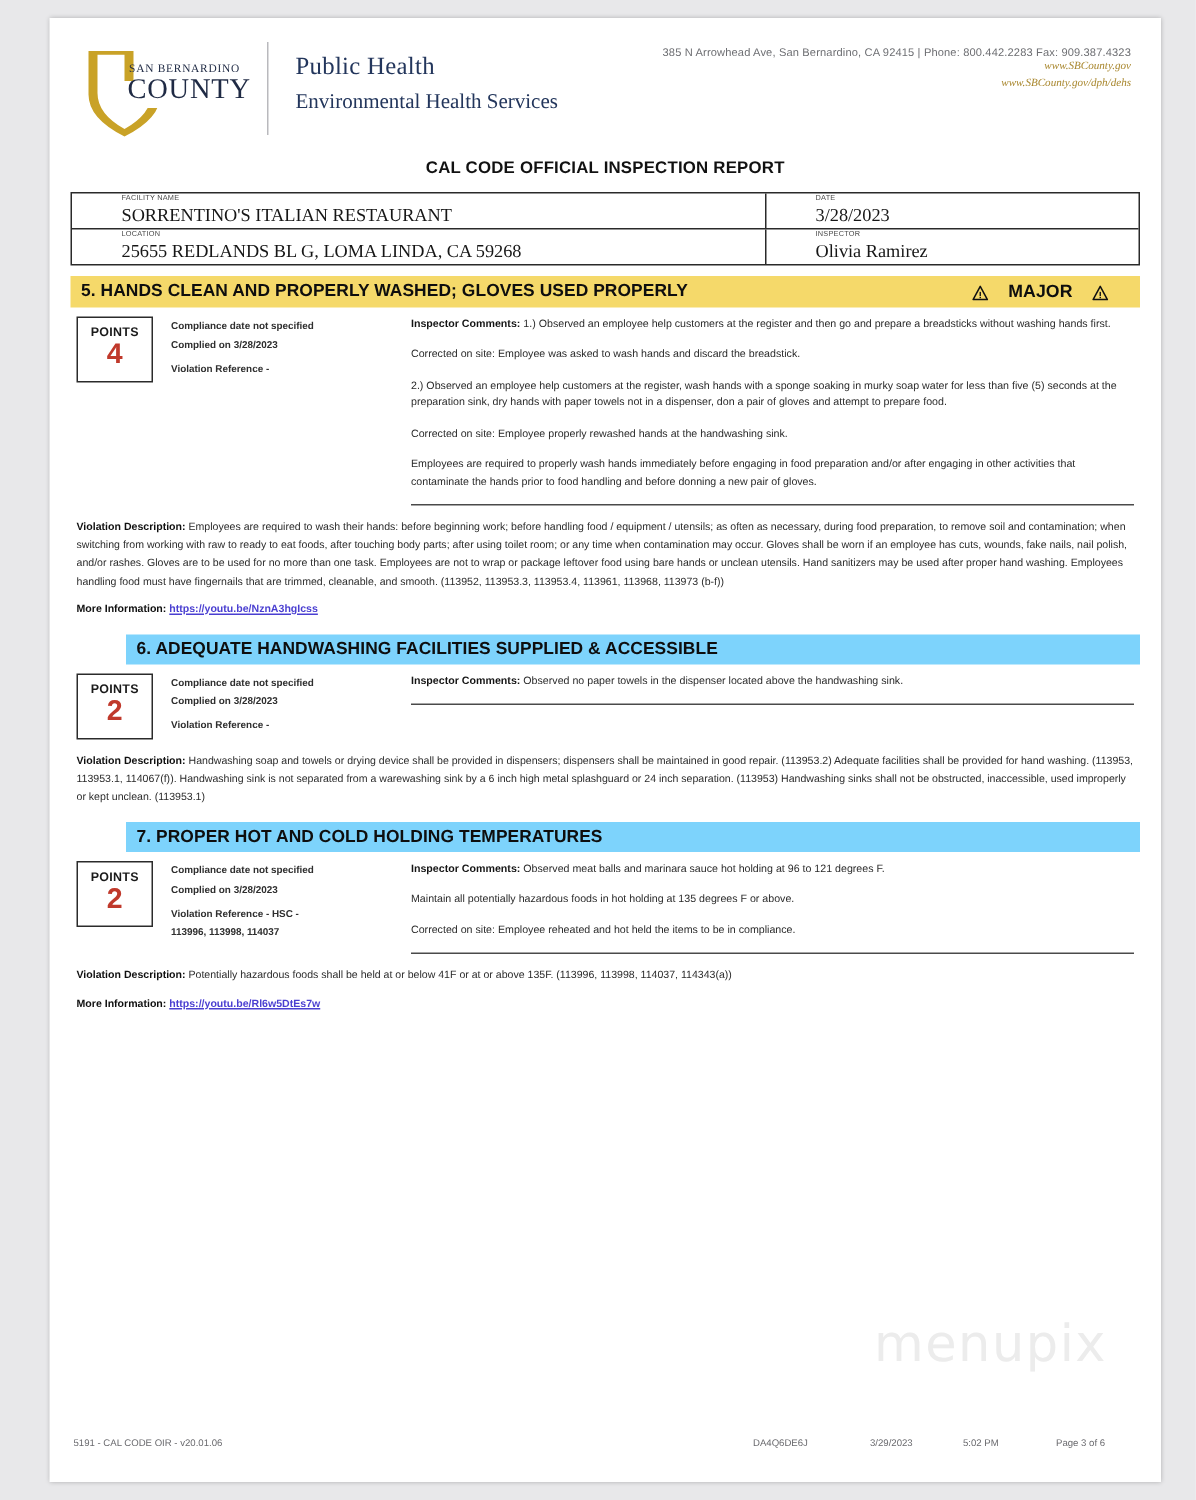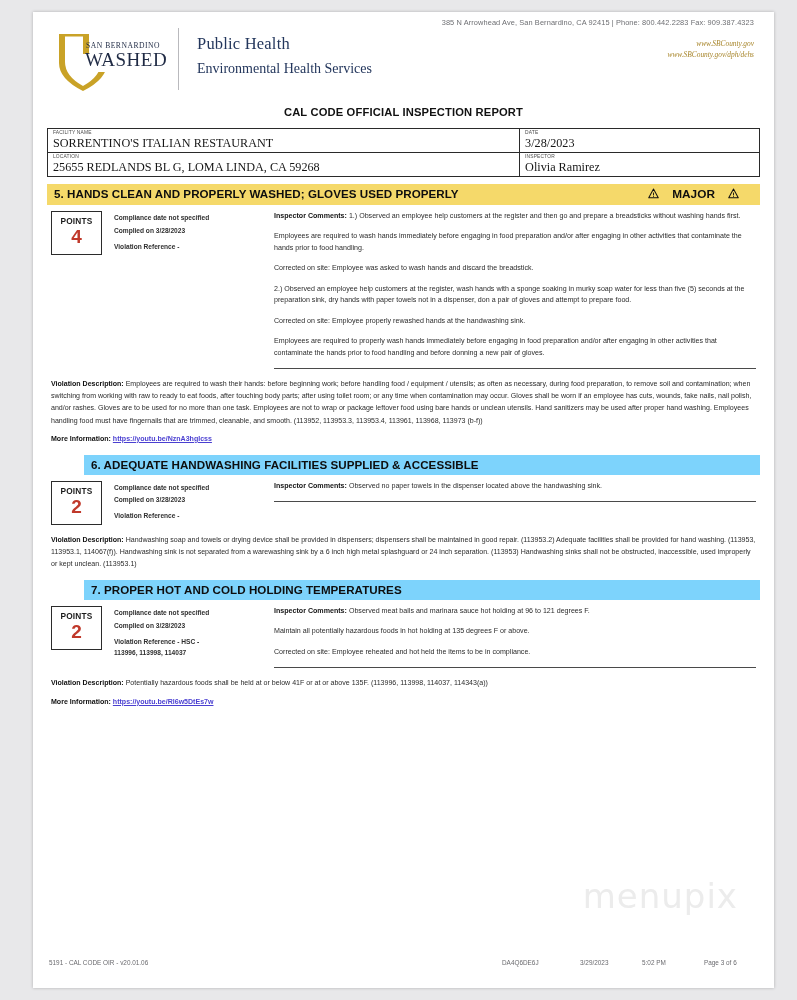--- a/index.html
+++ b/index.html
@@ -37,21 +37,21 @@
   .dept { position: absolute; left: 152px; top: 22px; }
   .dept .l1 {
     font-family: "Liberation Serif", serif;
     font-size: 16.5px; color: #23365c; letter-spacing: .2px;
   }
   .dept .l2 {
     font-family: "Liberation Serif", serif;
     font-size: 14px; color: #23365c; margin-top: 7px;
   }
   .contact {
-    position: absolute; right: 8px; top: 6px;
+    position: absolute; right: 8px; top: 18px;
     text-align: right;
     font-size: 7.4px; color: #6d6e72; letter-spacing: .1px;
   }
   .web {
     position: absolute; right: 8px; top: 26px;
     text-align: right;
     font-family: "Liberation Serif", serif;
     font-size: 7.4px; font-style: italic; color: #a8862c;
     line-height: 1.5;
   }
@@ -63,21 +63,21 @@
   }
 
   
   .fac {
     border: 1.1px solid #2a2a2a;
     margin: 0 2px 7px 2px;
     font-family: "Liberation Serif", serif;
   }
   .fac-row { display: flex; }
   .fac-row + .fac-row { border-top: 1.1px solid #2a2a2a; }
-  .fac-cell { padding: 1px 5px 2px 5px; position: relative; }
+  .fac-cell { padding: 1px 5px 2px 5px; position: relative; margin-left: 28px; }
   .fac-cell.left { width: 66.4%; border-right: 1.1px solid #2a2a2a; }
   .fac-cell.right { width: 33.6%; }
   .fac-lbl {
     font-family: "Liberation Sans", sans-serif;
     font-size: 4.9px; color: #4a4a4a; letter-spacing: .15px;
     text-transform: uppercase; line-height: 1.2;
   }
   .fac-val {
     font-family: "Liberation Serif", serif;
     font-size: 12.2px; color: #161616; line-height: 1.15;
@@ -88,21 +88,21 @@
   .banner {
     margin: 0 2px; padding: 3px 7px 4px 7px;
     display: flex; align-items: center;
     font-size: 11.6px; font-weight: bold; color: #0e0e0e;
     letter-spacing: .05px;
   }
   .banner.major { background: #f5d96a; }
   .banner.gray  { background: #7dd3fc; margin-left: 39px; }
   .banner .b-title { flex: 1; }
   .banner .b-major {
-    display: flex; align-items: center; gap: 13px;
+    display: flex; align-items: flex-end; gap: 13px;
     padding-right: 14px; font-size: 11.8px; font-weight: bold;
   }
   .tri { display: inline-block; line-height: 1; }
   .tri svg { display: block; }
 
   
   .viol { margin: 0 2px; padding-top: 5px; }
   .vrow { display: flex; align-items: flex-start; }
 
   .pts-box {
@@ -194,21 +194,21 @@
       <div class="hdr">
         <div class="logo-wrap">
           <svg width="108" height="64" viewBox="0 0 108 64" aria-hidden="true">
             <path d="M6 6 L36 6 L36 14 L30 14 L30 8.5 L12 8.5 L12 34 Q12 48 30 58 Q48 48 48 34 L48 24 L54 24 L54 35 Q54 51 30 63 Q6 51 6 35 Z" fill="#c9a227"></path>
             <path d="M30 14 L44 14 L44 22 L52 14 L62 14 L62 20 L38 20 L38 26 L30 26 Z" fill="#c9a227"></path>
             <rect x="36" y="14" width="66" height="30" fill="#ffffff"></rect>
             <path d="M30 8 L40 8 L40 15 L52 15 L52 9 L60 9 L60 17 L34 17 Z" fill="#c9a227" opacity="0"></path>
           </svg>
           <div style="position:absolute;left:32px;top:13px;width:76px;text-align:center;">
             <div style="font-family:'Liberation Serif',serif;font-size:7.6px;letter-spacing:.5px;color:#1f2a44;">SAN BERNARDINO</div>
-            <div style="font-family:'Liberation Serif',serif;font-size:19px;letter-spacing:.5px;color:#1f2a44;line-height:1.05;">WASHED</div>
+            <div style="font-family:'Liberation Serif',serif;font-size:19px;letter-spacing:.5px;color:#1f2a44;line-height:1.05;">COUNTY</div>
           </div>
         </div>
         <div class="logo-divider"></div>
         <div class="dept">
           <div class="l1">Public Health</div>
           <div class="l2">Environmental Health Services</div>
         </div>
         <div class="contact">385 N Arrowhead Ave, San Bernardino, CA 92415 |  Phone: 800.442.2283  Fax: 909.387.4323</div>
         <div class="web">
           <div>www.SBCounty.gov</div>
@@ -269,21 +269,20 @@
                   <div class="lbl">POINTS</div>
                   <div class="num">4</div>
                 </div>
                 <div class="compl">
                   <div>Compliance date not specified</div>
                   <div>Complied on 3/28/2023</div>
                   <div class="ref">Violation Reference  -</div>
                 </div>
                 <div class="comments">
                   <div class="cmt-p"><b>Inspector Comments:</b> 1.) Observed an employee help customers at the register and then go and prepare a breadsticks without washing hands first.</div>
-                  <div class="cmt-p">Employees are required to wash hands immediately before engaging in food preparation and/or after engaging in other activities that contaminate the hands prior to food handling.</div>
                   <div class="cmt-p">Corrected on site: Employee was asked to wash hands and discard the breadstick.</div>
                   <div class="cmt-p">2.) Observed an employee help customers at the register, wash hands with a sponge soaking in murky soap water for less than five (5) seconds at the preparation sink, dry hands with paper towels not in a dispenser, don a pair of gloves and attempt to prepare food.</div>
                   <div class="cmt-p cmt-last">Corrected on site: Employee properly rewashed hands at the handwashing sink.</div>
                   <div class="cmt-p">Employees are required to properly wash hands immediately before engaging in food preparation and/or after engaging in other activities that contaminate the hands prior to food handling and before donning a new pair of gloves.</div>
                   <div class="cmt-rule"></div>
                 </div>
               </div>
               <div class="vdesc"><b>Violation Description:</b>  Employees are required to wash their hands: before beginning work; before handling food / equipment / utensils; as often as necessary, during food preparation, to remove soil and contamination; when switching from working with raw to ready to eat foods, after touching body parts; after using toilet room; or any time when contamination may occur.   Gloves shall be worn if an employee has cuts, wounds, fake nails, nail polish, and/or rashes.  Gloves are to be used for no more than one task.  Employees are not to wrap or package leftover food using bare hands or unclean utensils.   Hand sanitizers may be used after proper hand washing.  Employees handling food must have fingernails that are trimmed, cleanable, and smooth.  (113952, 113953.3, 113953.4, 113961, 113968, 113973 (b-f))</div>
               <div class="more"><span>More Information: </span><span class="lnk">https://youtu.be/NznA3hgIcss</span></div>
             </div>

